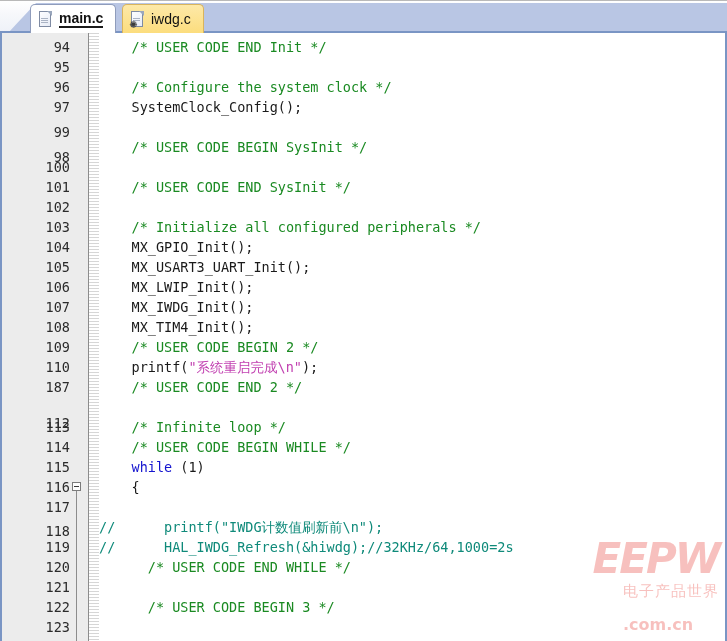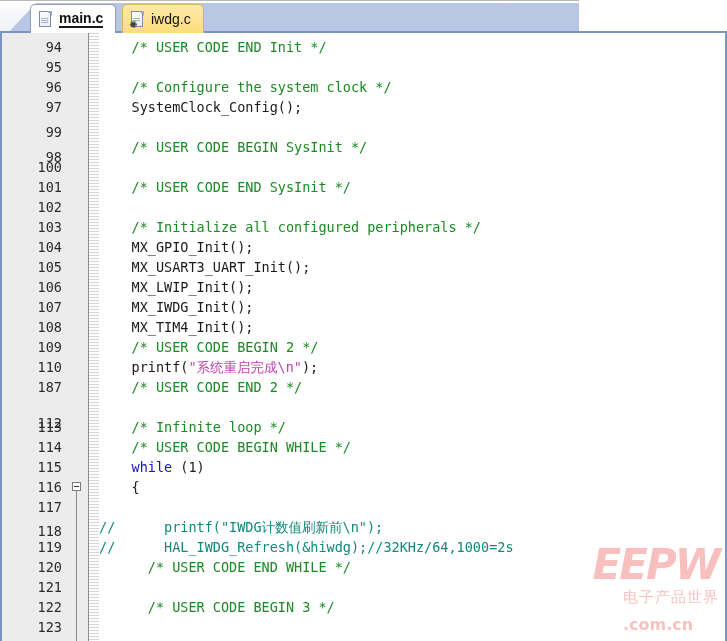--- a/index.html
+++ b/index.html
@@ -12,21 +12,21 @@
     height: 641px;
     overflow: hidden;
     font-family: "Liberation Sans", sans-serif;
     position: relative;
   }
 
   
   #tabstrip {
     position: absolute;
     left: 0; top: 0;
-    width: 579px; height: 32px;
+    width: 727px; height: 32px;
     background: #0369a1;
     border-top: 1px solid #b9b9b9;
     overflow: hidden;
   }
   
   #tab-bg-wedge {
     position: absolute;
     left: 0; top: 0;
     width: 727px; height: 32px;
     background: linear-gradient(to bottom, #ffffff 0%, #f7f8fb 40%, #eef1f8 100%);
@@ -183,20 +183,21 @@
   }
   .ln {
     position: absolute;
     left: 0;
     width: 60px;
     text-align: right;
     font-family: "DejaVu Sans Mono", "Liberation Mono", monospace;
     font-size: 13.5px;
     line-height: 20px;
     color: #2b2b2b;
+    padding-left: 8px;
   }
 
   
   .cmt   { color: #1a8a22; }
   .cmt2  { color: #0f8a7a; }
   .kw    { color: #1414cf; }
   .str   { color: #c13fb0; }
   .txt   { color: #1a1a1a; }
 
   
@@ -253,21 +254,21 @@
     font-family: "DejaVu Sans", sans-serif;
     font-size: 15px;
     color: #e8332a;
     letter-spacing: 1px;
   }
   #wm-dom {
     font-family: "DejaVu Sans", sans-serif;
     font-weight: bold;
     font-size: 16px;
     color: #e8332a;
-    margin-top: 12px;
+    margin-top: 18px;
   }
 </style>
 </head>
 <body>
 
 <div id="tabstrip">
   <div id="tab-bg-wedge"></div>
   <div id="tab-bg-slant"></div>
 
   <div class="tab" id="tab-main">

